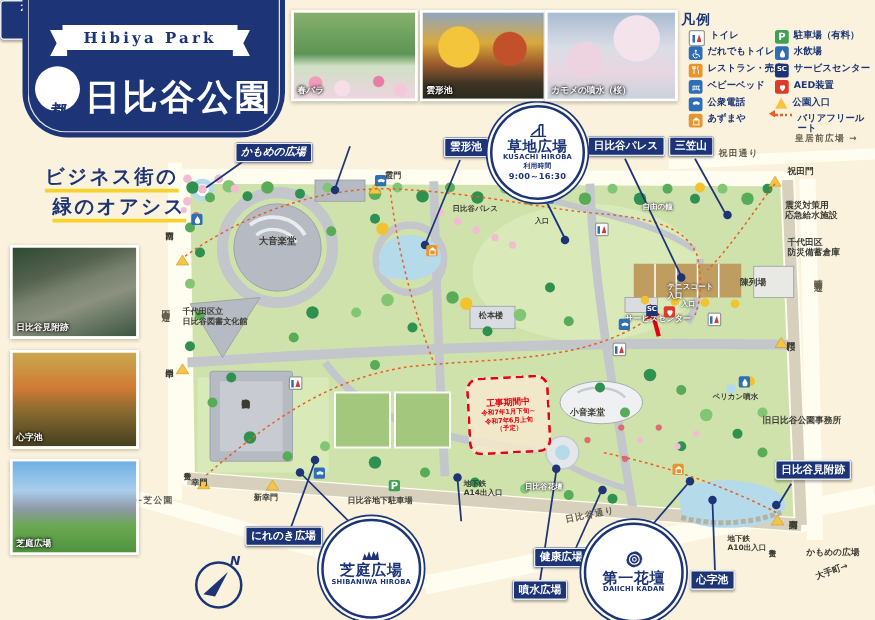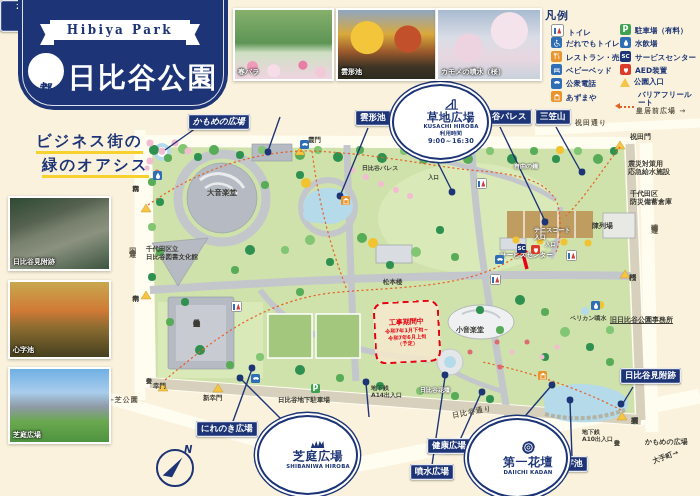--- a/index.html
+++ b/index.html
@@ -35,21 +35,21 @@
   #ph2{left:336px;top:8px;width:97px;height:69px;
        background:radial-gradient(circle at 30% 40%,#f2c53a 0 16px,transparent 17px),
                   radial-gradient(circle at 72% 42%,#c2512b 0 13px,transparent 14px),
                   linear-gradient(180deg,#8fa6c2 0%,#d9a93c 35%,#9c5a2c 60%,#3f3526 82%,#2c2a1e 100%);}
   #ph3{left:436px;top:8px;width:102px;height:69px;
        background:radial-gradient(circle at 70% 30%,#f5e3ec 0 18px,transparent 19px),
                   radial-gradient(circle at 30% 55%,#ecd3df 0 14px,transparent 15px),
                   linear-gradient(180deg,#a9bbd1 0%,#d9dde6 40%,#e8d6e0 70%,#c9d2dc 100%);}
   
   #legend-title{left:545px;top:8px;color:#1d3576;font-weight:900;font-size:11px;letter-spacing:1px;z-index:4;}
-  .lg-row{position:absolute;display:flex;align-items:flex-end;gap:4px;z-index:4;padding-left:12px;}
+  .lg-row{position:absolute;display:flex;align-items:flex-start;gap:4px;z-index:4;padding-left:12px;}
   .lg-label{font-size:7.5px;font-weight:bold;color:#1d3576;white-space:nowrap;line-height:1.1;}
   .ic{width:11px;height:11px;border-radius:2px;display:inline-flex;align-items:center;justify-content:center;
       color:#fff;font-size:7px;font-weight:bold;flex:0 0 auto;line-height:1;}
   .ic.toilet{background:#fff;border:.8px solid #999;gap:1px;}
   .ic.toilet .tm{width:2.6px;height:6px;background:#2e6eb6;display:block;}
   .ic.toilet .tw{width:4px;height:6px;background:#d63b3b;display:block;clip-path:polygon(50% 0,100% 100%,0 100%);}
   .ic.wheelchair,.ic.baby-bed,.ic.phone,.ic.water{background:#2e6eb6;}
   .ic.restaurant,.ic.gazebo{background:#e8952f;}
   .ic.parking{background:#3fa152;font-size:8px;}
   .ic.service-center{background:#1d3576;font-size:5.5px;}
@@ -90,21 +90,21 @@
         color:#e60012;font-size:10px;font-weight:900;padding:3px 5px;z-index:4;white-space:nowrap;
         box-shadow:0 1px 3px rgba(0,0,0,.35);}
   #construction{left:374px;top:301px;width:62px;height:58px;border:2px dashed #e60012;border-radius:10px;
         background:rgba(246,233,205,.85);color:#e60012;display:flex;flex-direction:column;
         align-items:center;justify-content:center;z-index:3;transform:rotate(-3deg);text-align:center;}
   #construction .t1{font-size:7px;font-weight:900;}
   #construction .t2{font-size:5.2px;font-weight:bold;line-height:1.3;}
   
   .big-circle{position:absolute;background:#fff;border:2.5px solid #1d3576;border-radius:50%;
         box-shadow:0 0 0 2px #fff,0 0 0 3.4px #1d3576;display:flex;flex-direction:column;
-        align-items:center;justify-content:center;text-align:center;color:#1d3576;z-index:4;padding-left:21px;}
+        align-items:center;justify-content:center;text-align:center;color:#1d3576;z-index:4;}
   .c-main{font-weight:900;font-size:12px;letter-spacing:.5px;line-height:1.1;}
   .c-sub{font-size:5.4px;font-weight:bold;letter-spacing:.2px;line-height:1.25;}
   .c-icon{line-height:0;margin-bottom:1px;}
   
   #compass{left:156px;top:449px;width:34px;height:34px;border:2px solid #1d3576;border-radius:50%;z-index:3;}
   #compass-n{left:184px;top:444px;color:#1d3576;font-size:10px;font-weight:900;font-style:italic;z-index:3;}
 </style>
 </head>
 <body>
 
@@ -489,21 +489,21 @@
     <div class="nbox" style="left: 620px; top: 368px;">日比谷見附跡</div>
     <div class="lbl street" style="left: 575px; top: 119px;">祝田通り</div>
     <div class="lbl street" style="left: 636px; top: 107px; font-size: 7px;">皇居前広場 →</div>
     <div class="lbl" style="left: 630px; top: 133px; font-size: 7px;">祝田門</div>
     <div class="lbl vert street" style="left: 650px; top: 218px;">晴海通り</div>
     <div class="lbl" style="left: 628px; top: 160px; font-size: 7px;">震災対策用
 応急給水施設</div>
     <div class="lbl" style="left: 630px; top: 190px; font-size: 7px;">千代田区
 防災備蓄倉庫</div>
     <div class="lbl" style="left: 592px; top: 222px; font-size: 7px;">陳列場</div>
-    <div class="lbl" style="left: 610px; top: 316px; font-size: 7px; text-decoration: underline;">旧日比谷公園事務所</div>
+    <div class="lbl" style="left: 610px; top: 332px; font-size: 7px;">旧日比谷公園事務所</div>
     <div class="lbl vert" style="left: 628px; top: 268px; font-size: 7px;">桜門</div>
     <div class="lbl vert" style="left: 630px; top: 411px; font-size: 7px;">有楽門</div>
     <div class="lbl" style="left: 645px; top: 438px; font-size: 7px;">かもめの広場</div>
     <div class="lbl" style="left: 652px; top: 453px; font-size: 7px; transform: rotate(-20deg);">大手町→</div>
     <div class="lbl" style="left: 582px; top: 428px; font-size: 6px;">地下鉄
 A10出入口</div>
     <div class="lbl vert" style="left: 614px; top: 434px; font-size: 6px;">交番</div>
     <div class="lbl" style="left: 371px; top: 384px; font-size: 6px;">地下鉄
 A14出入口</div>
     <div class="lbl" style="left: 278px; top: 397px; font-size: 6.5px;">日比谷地下駐車場</div>
@@ -512,21 +512,21 @@
     <div class="lbl vert" style="left: 131px; top: 180px; font-size: 6.5px;">西幸門</div>
     <div class="lbl vert" style="left: 131px; top: 290px; font-size: 6.5px;">中幸門</div>
     <div class="lbl" style="left: 153px; top: 383px; font-size: 6.5px;">幸門</div>
     <div class="lbl" style="left: 203px; top: 395px; font-size: 6.5px;">新幸門</div>
     <div class="lbl street" style="left: 108px; top: 396px; font-size: 7px;">←芝公園</div>
     <div class="lbl vert" style="left: 146px; top: 372px; font-size: 6px;">交番</div>
     <div class="lbl" style="left: 308px; top: 137px; font-size: 6.5px;">霞門</div>
     <div class="lbl" style="left: 362px; top: 164px; font-size: 6px;">日比谷パレス</div>
     <div class="lbl wht" style="left: 514px; top: 162px; font-size: 6px;">自由の鐘</div>
     <div class="lbl" style="left: 570px; top: 314px; font-size: 6px;">ペリカン噴水</div>
-    <div class="lbl" style="left: 383px; top: 249px; font-size: 6.5px; margin-top: 30px;">松本楼</div>
+    <div class="lbl" style="left: 383px; top: 249px; font-size: 6.5px;">松本楼</div>
     <div class="lbl" style="left: 207px; top: 189px; font-size: 7.5px;">大音楽堂</div>
     <div class="lbl" style="left: 146px; top: 246px; font-size: 6.5px;">千代田区立
 日比谷図書文化館</div>
     <div class="lbl vert" style="left: 192px; top: 314px; font-size: 7px;">日比谷公会堂</div>
     <div class="lbl" style="left: 456px; top: 326px; font-size: 7px;">小音楽堂</div>
     <div class="lbl wht" style="left: 500px; top: 252px; font-size: 6.5px;">サービスセンター</div>
     <div class="lbl wht" style="left: 534px; top: 226px; font-size: 6px;">テニスコート
 入口</div>
     <div class="lbl wht" style="left: 420px; top: 386px; font-size: 6px;">日比谷花壇</div>
     <div class="lbl" style="left: 428px; top: 174px; font-size: 5.5px;">入口</div>

